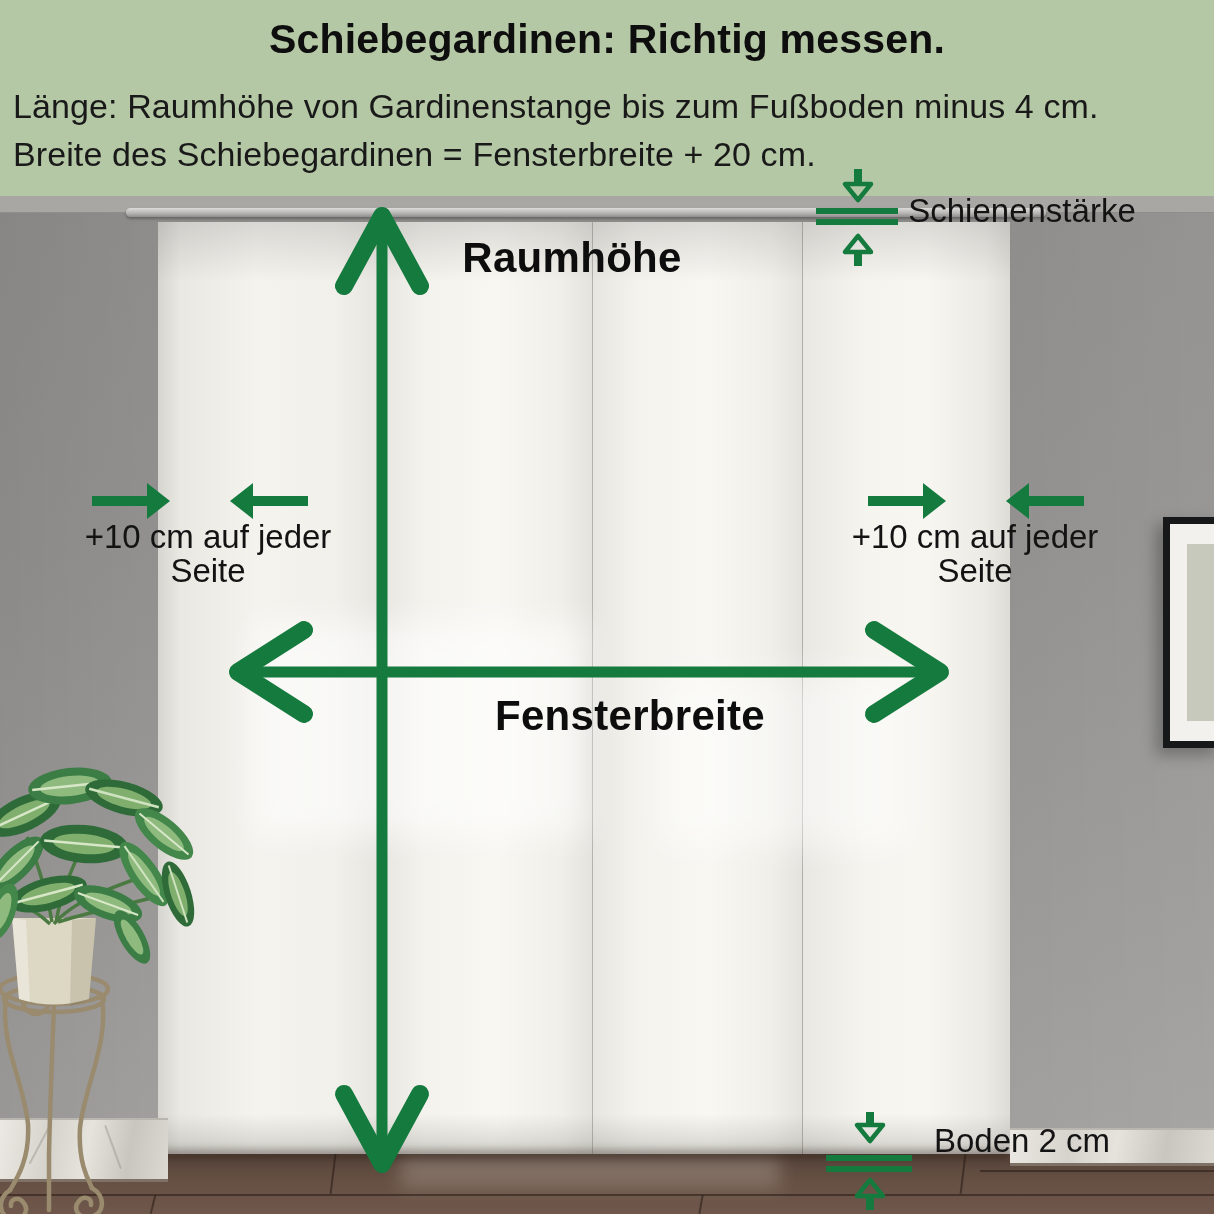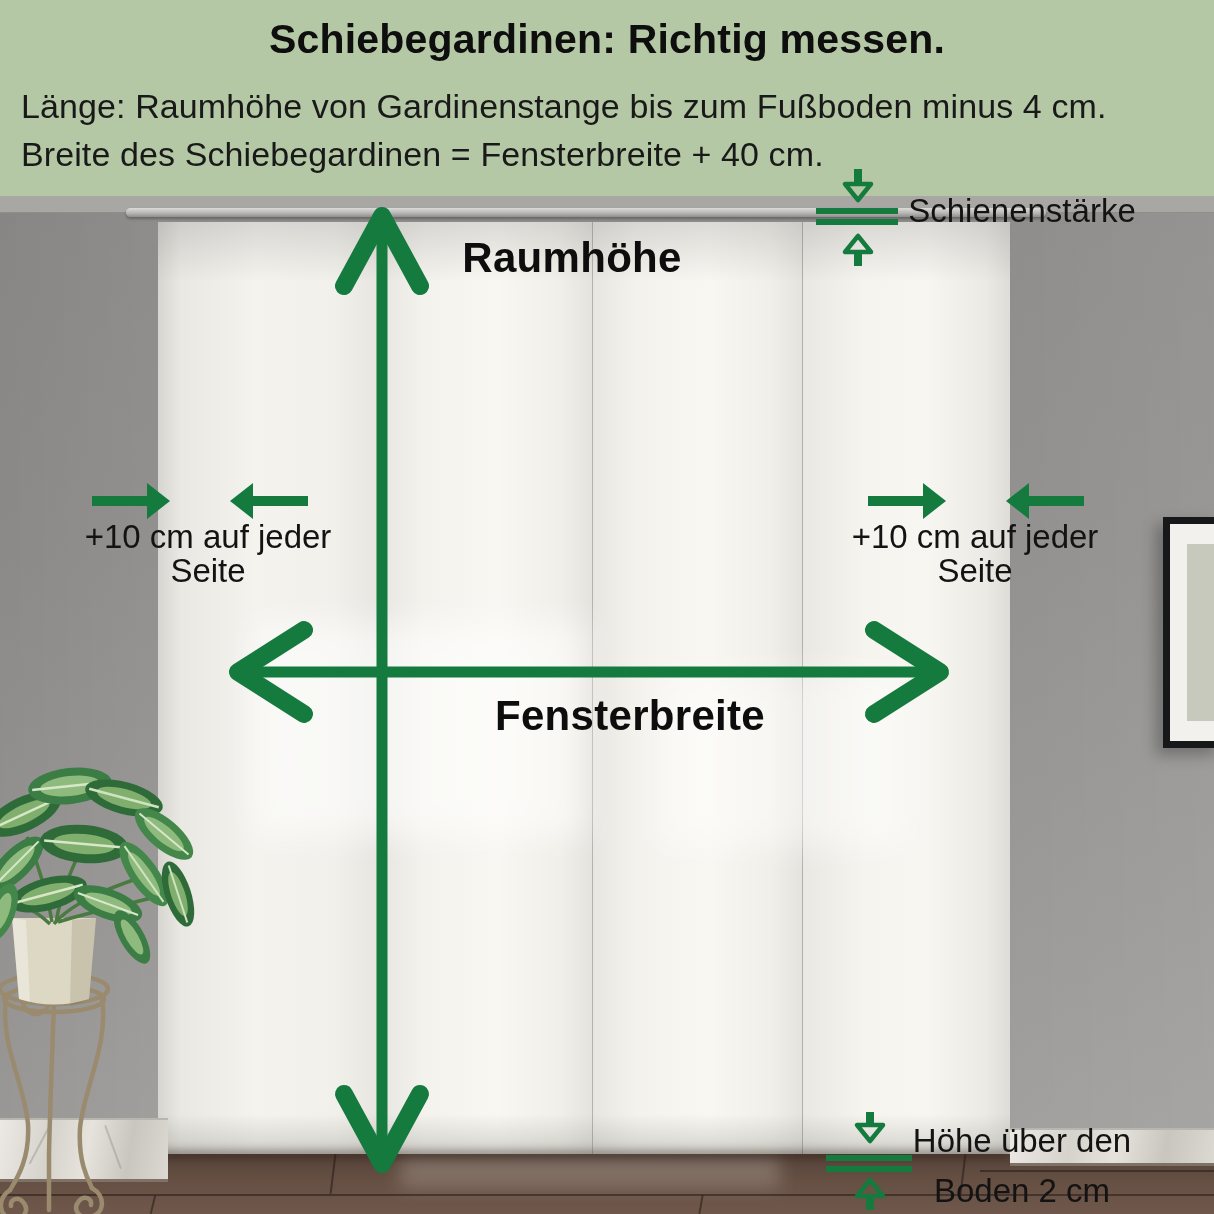--- a/index.html
+++ b/index.html
@@ -7,21 +7,21 @@
   .stage{
     position:relative;width:1214px;height:1214px;overflow:hidden;
     font-family:Liberation Sans, sans-serif;color:#141414;
   }
   
   .header{position:absolute;left:0;top:0;width:1214px;height:196px;background:#b5c8a5;}
   .header .title{
     position:absolute;left:607px;top:16px;transform:translateX(-50%);
     font-size:41px;font-weight:bold;white-space:nowrap;color:#0e0e0e;letter-spacing:.2px;
   }
-  .header .line{position:absolute;left:13px;font-size:34px;color:#191919;white-space:nowrap;letter-spacing:.1px;margin-left:8px;}
+  .header .line{position:absolute;left:13px;font-size:34px;color:#191919;white-space:nowrap;letter-spacing:.1px;}
   .header .line1{top:87px;}
   .header .line2{top:135px;}
   
   .scene{position:absolute;left:0;top:196px;width:1214px;height:1018px;
     background:linear-gradient(180deg,#8e8d8b 0%,#929190 35%,#9c9b9a 75%,#a3a2a1 100%);}
   .scene .side-light{position:absolute;inset:0;
     background:linear-gradient(90deg,rgba(0,0,0,.05) 0%,rgba(0,0,0,0) 14%,rgba(0,0,0,0) 82%,rgba(255,255,255,.06) 100%);}
   .ceiling-strip{position:absolute;left:0;top:0;width:1214px;height:17px;
     background:#a8a7a4;border-bottom:1px solid #8f8e8b;}
   .rail{position:absolute;left:126px;top:12px;width:920px;height:9px;border-radius:5px;
@@ -85,21 +85,21 @@
   .annot.floor-note{left:1022px;top:1116px;line-height:50px;}
 </style>
 </head>
 <body>
 
 <div class="stage">
 
   <div class="header">
     <div class="title">Schiebegardinen: Richtig messen.</div>
     <div class="line line1">Länge: Raumhöhe von Gardinenstange bis zum Fußboden minus 4 cm.</div>
-    <div class="line line2">Breite des Schiebegardinen = Fensterbreite + 40 cm.</div>
+    <div class="line line2">Breite des Schiebegardinen = Fensterbreite + 20 cm.</div>
   </div>
 
   <div class="scene">
     <div class="side-light"></div>
     <div class="ceiling-strip"></div>
     <div class="rail"></div>
 
     <div class="curtains">
       <div class="panel p1"></div>
       <div class="panel p2"></div>
@@ -279,17 +279,16 @@
     <div>Seite</div>
   </div>
   <div class="annot right-side">
     <div>+10 cm auf jeder</div>
     <div>Seite</div>
   </div>
   <div class="annot rail-note">
     <div>Schienenstärke</div>
   </div>
   <div class="annot floor-note">
-    <div>Höhe über den</div>
     <div>Boden 2 cm</div>
   </div>
 
 </div>
 
 </body></html>

